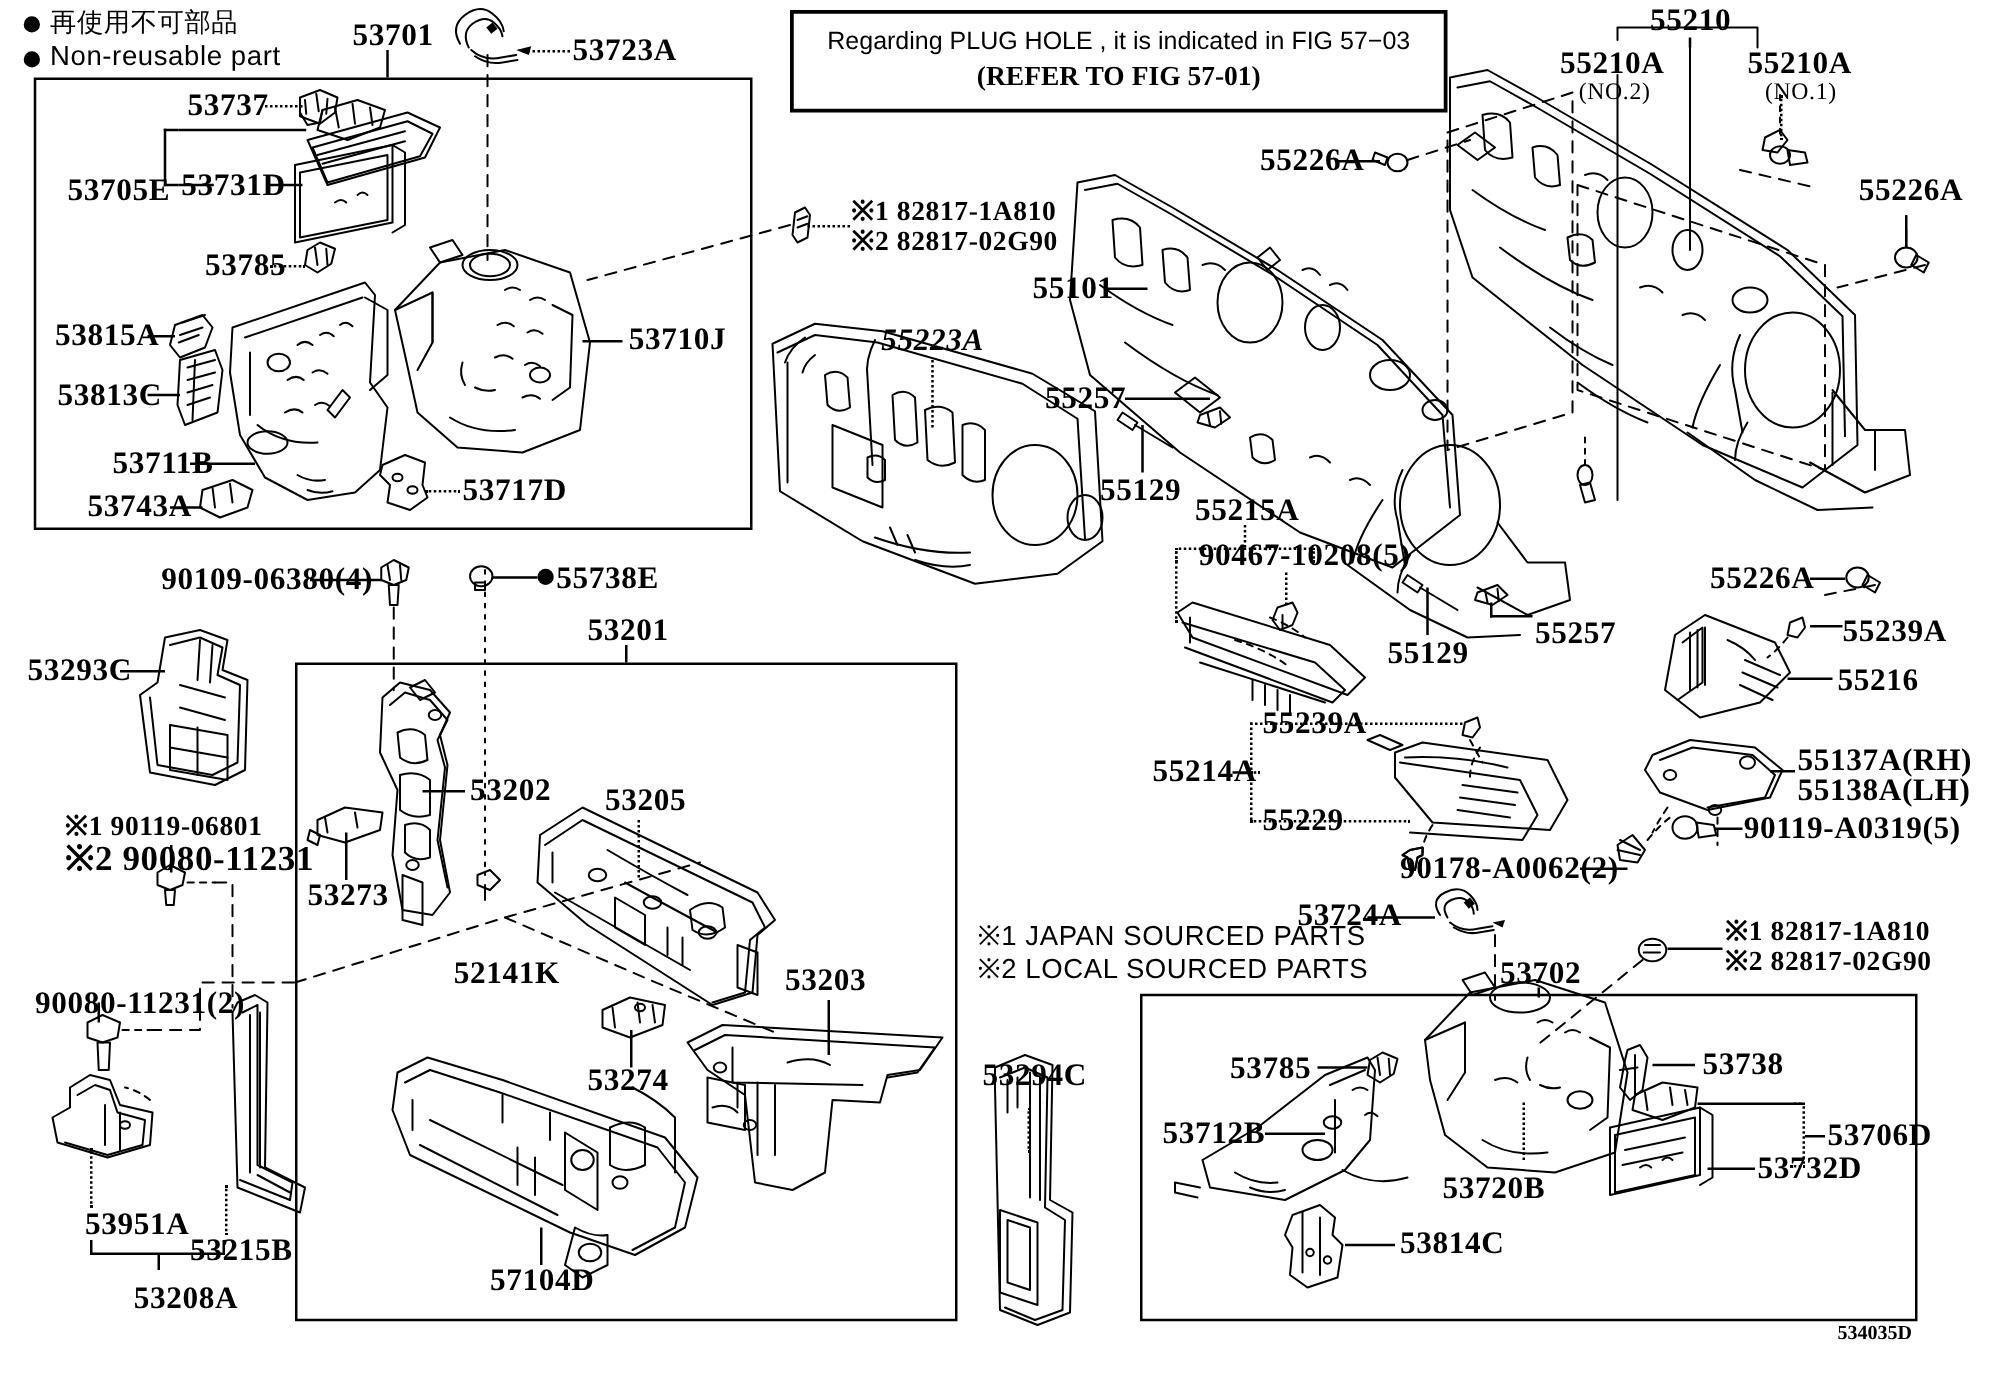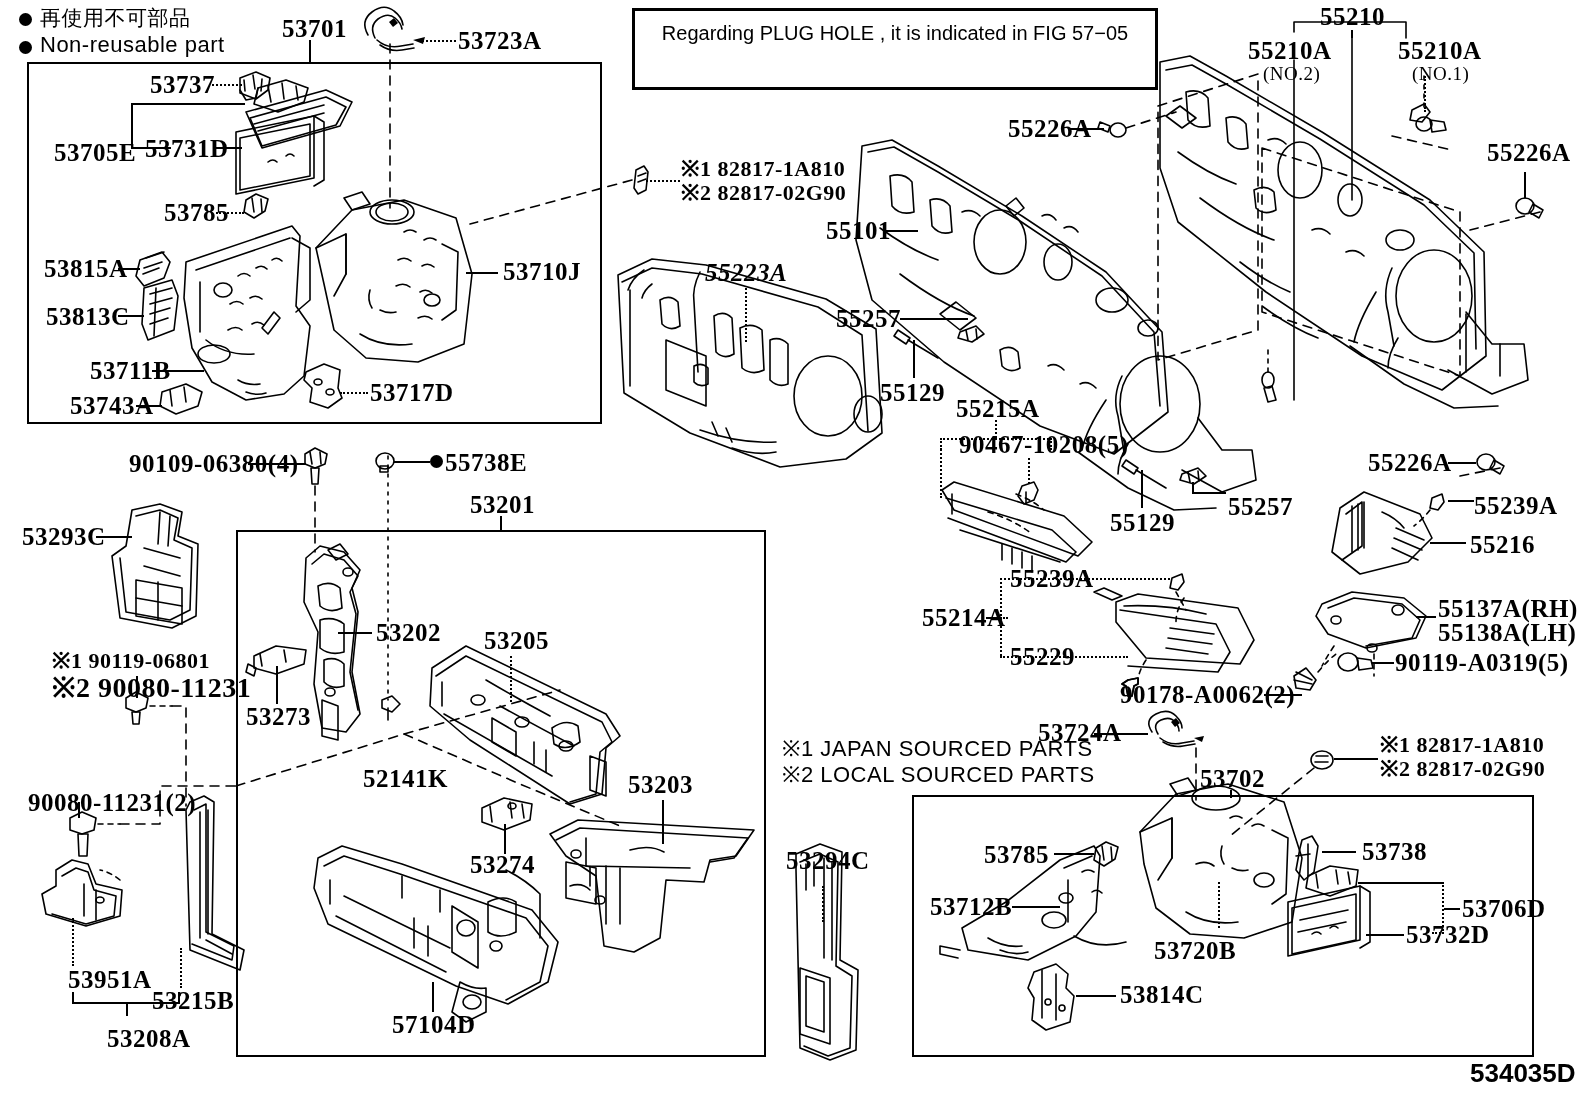--- a/index.html
+++ b/index.html
@@ -33,34 +33,35 @@
   .brkB{position:absolute;border:2px solid #000;border-top:none;box-sizing:border-box;}
   .brkR-dot{position:absolute;border:2px dotted #000;border-left:none;box-sizing:border-box;}
   .brkT-dot{position:absolute;border:2px dotted #000;border-bottom:none;box-sizing:border-box;}
 
   svg.art{position:absolute;left:0;top:0;width:1592px;height:1099px;
           pointer-events:none;overflow:visible;}
   svg.art path, svg.art polyline, svg.art polygon, svg.art line, svg.art ellipse, svg.art circle{
      fill:none;stroke:#000;stroke-width:1.6;stroke-linejoin:round;stroke-linecap:round;}
   svg.art .fil{fill:#fff;}
   svg.art .blk{fill:#000;stroke:none;}
-  .figcode{position:absolute;font-family:Liberation Sans, sans-serif;font-weight:700;font-size:26px;}
+  .figcode{position:absolute;font-family:Liberation Serif, serif;font-weight:700;font-size:16px;}
 </style>
 </head>
 <body>
 
 <div id="stage">
 
   <div class="dot" style="left:19px;top:13px;"></div>
   <div class="lbl jp" style="left:40px;top:8px;font-size:21px;text-align:center;">再使用不可部品</div>
   <div class="dot" style="left:19px;top:41px;"></div>
   <div class="lbl sans" style="left:40px;top:34px;font-size:22px;">Non-reusable part</div>
 
   <div class="legendbox" style="left:632px;top:8px;width:526px;height:82px;">
-    <div class="l2">Regarding  PLUG  HOLE , it is indicated in FIG  57−05</div>
+    <div class="l2">Regarding  PLUG  HOLE , it is indicated in FIG  57−03</div>
+    <div class="l3">(REFER TO FIG 57-01)</div>
   </div>
 
   <div class="box" style="left:27px;top:62px;width:575px;height:362px;"></div>
   <div class="box" style="left:236px;top:530px;width:530px;height:527px;"></div>
   <div class="box" style="left:912px;top:795px;width:622px;height:262px;"></div>
 
   <svg class="art" viewBox="0 0 1592 1099">
 
     <g>
       <path d="M368 35 q-8 -14 4 -23 q12 -9 22 -1 q8 6 9 14"></path>

